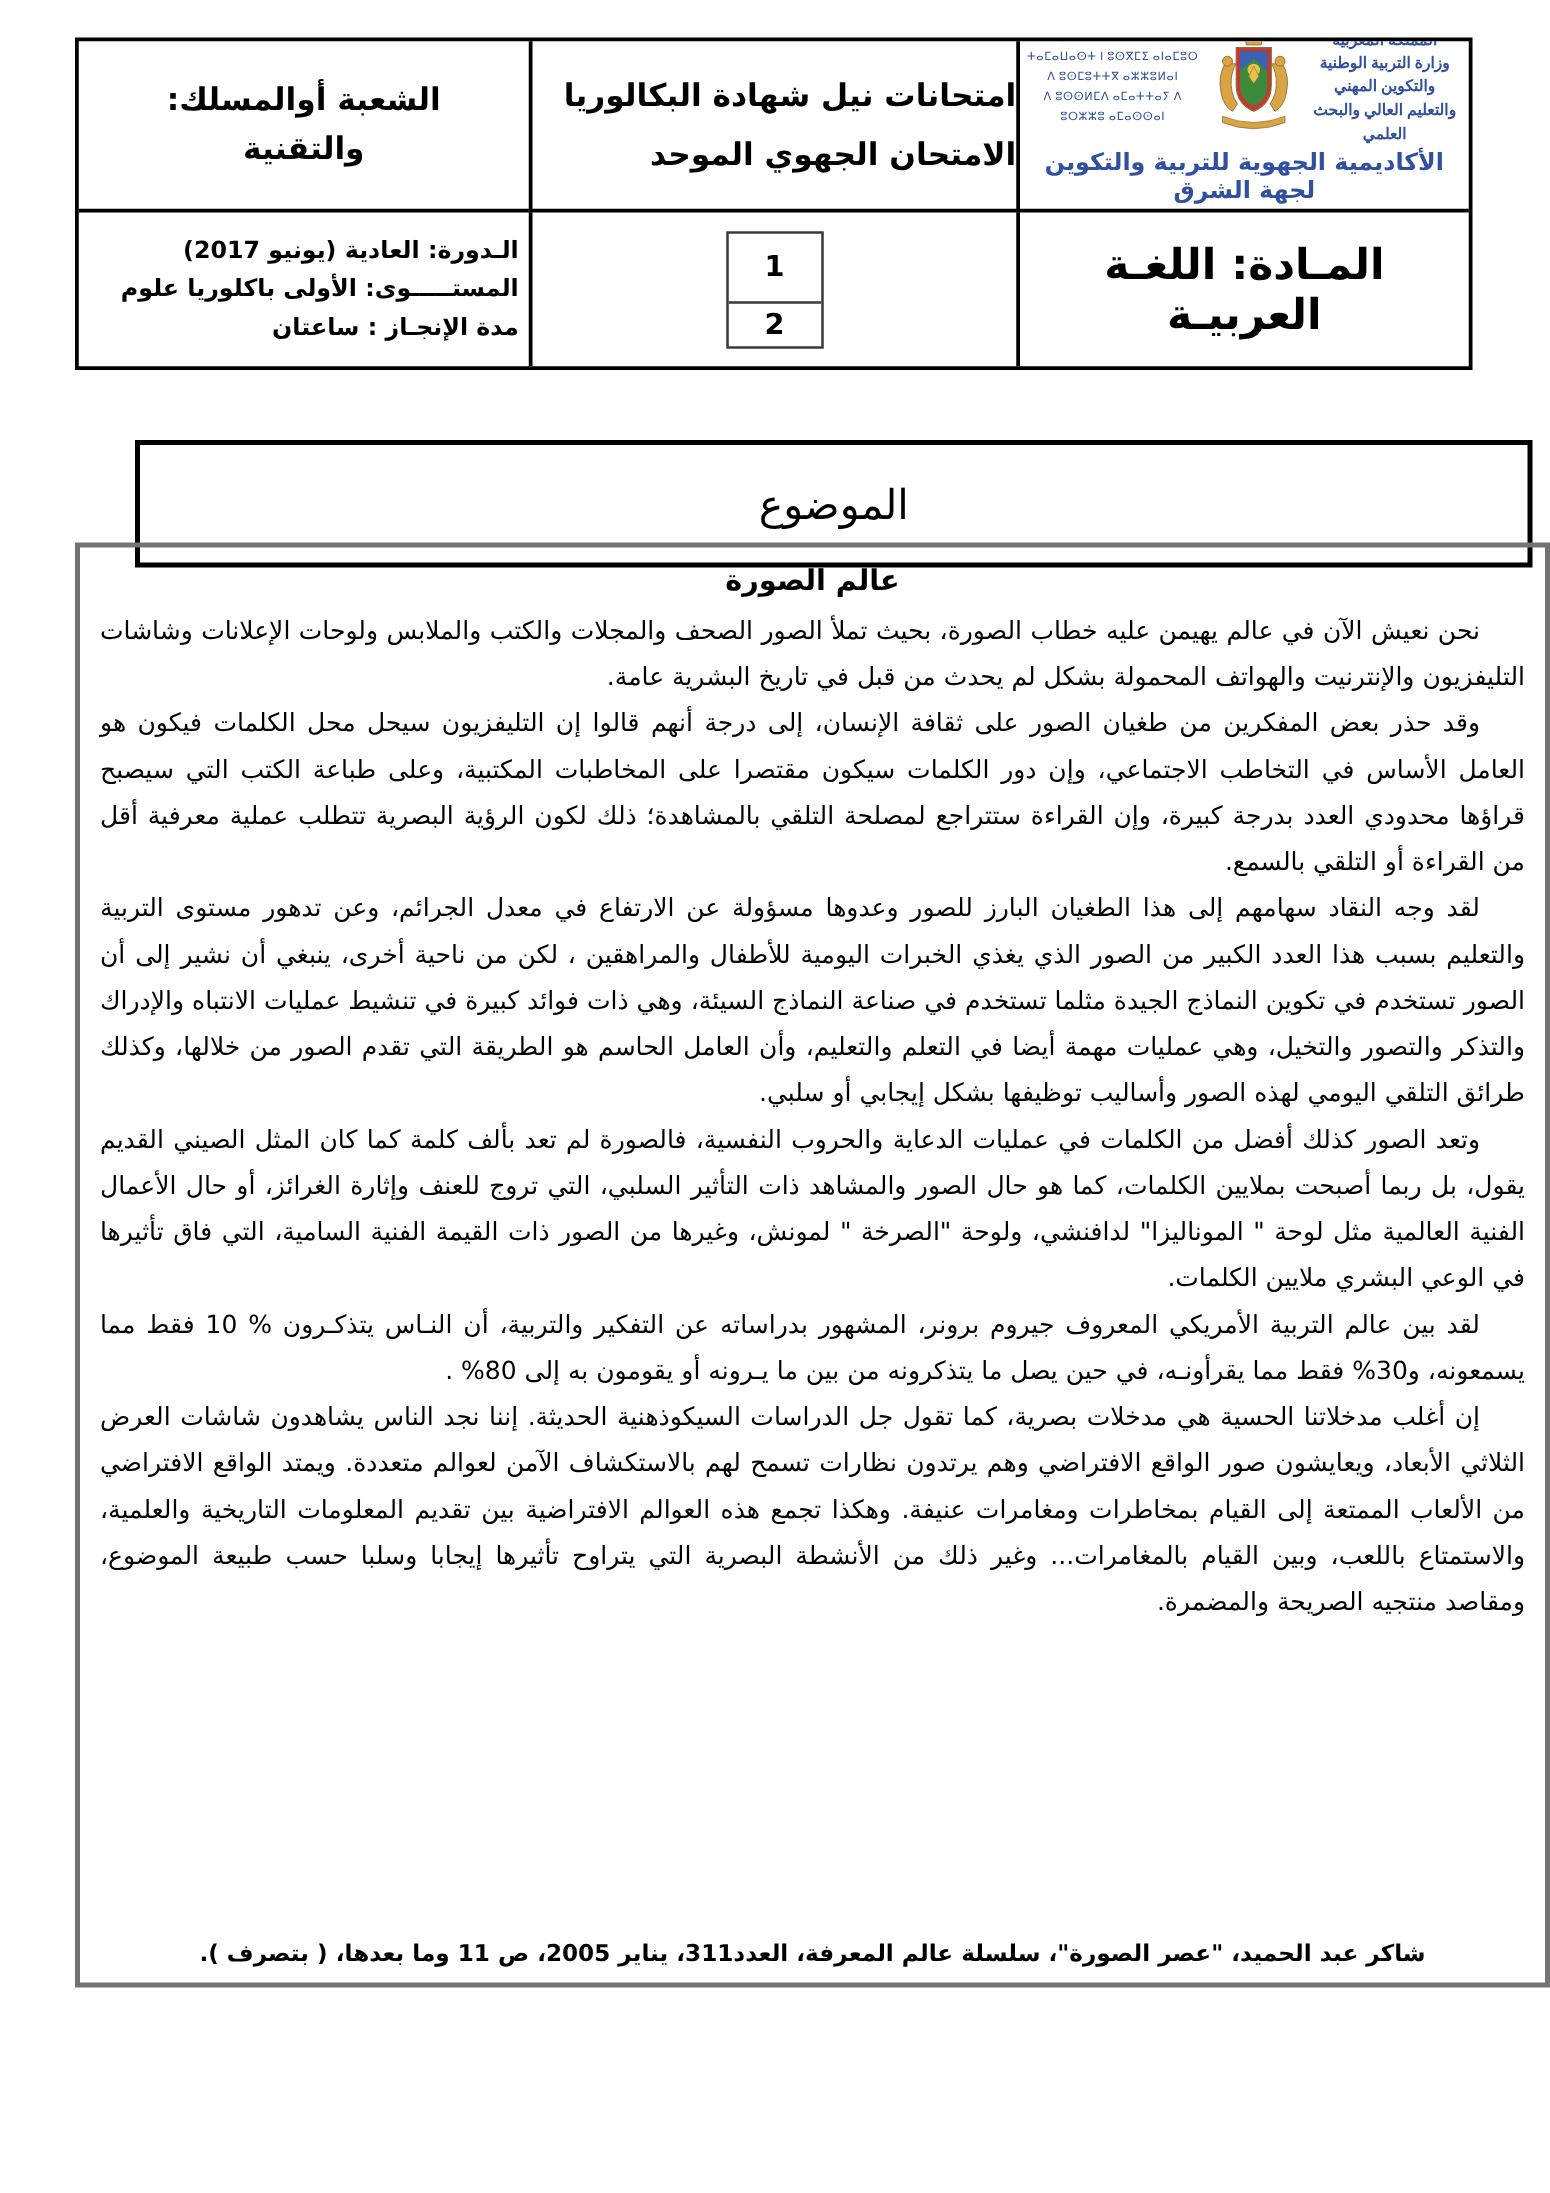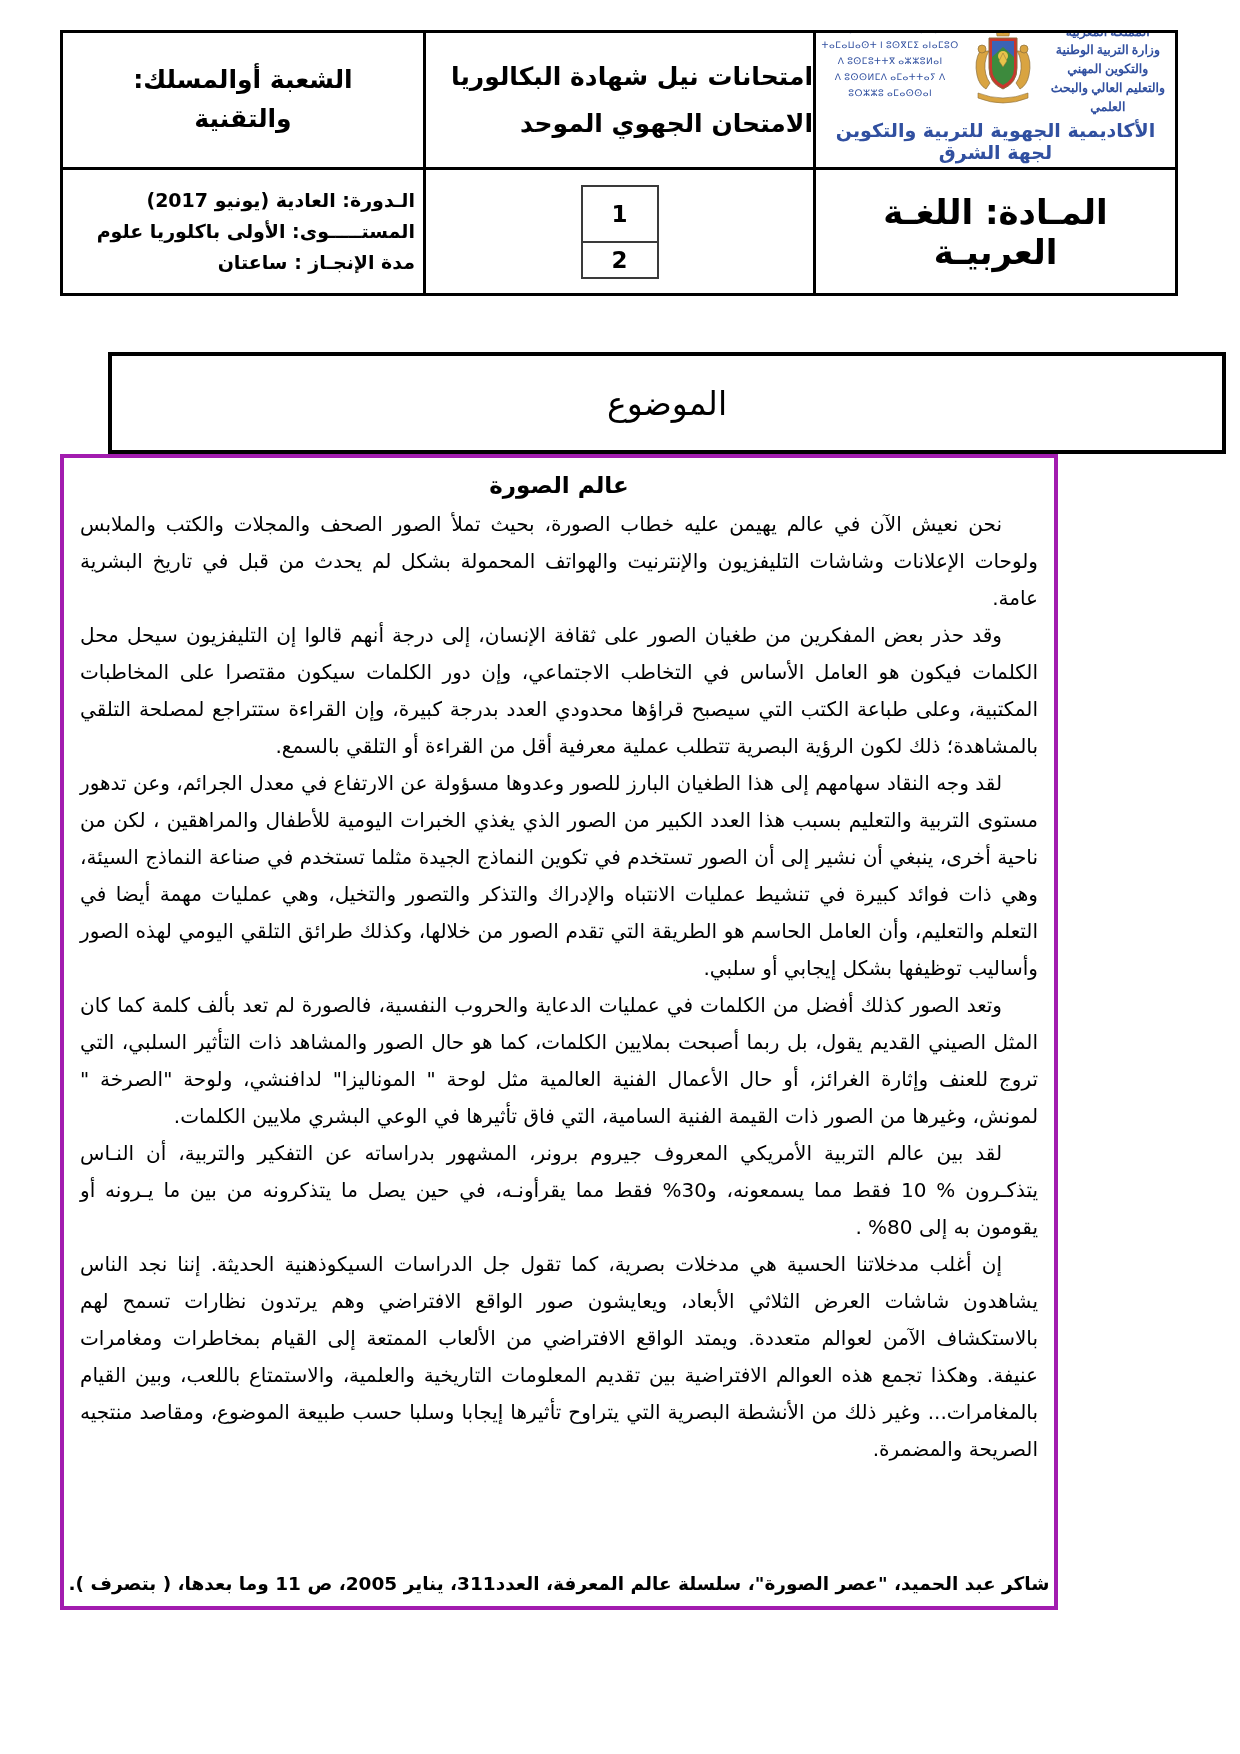--- a/index.html
+++ b/index.html
@@ -52,23 +52,23 @@
   .subject-banner {
     position:absolute; top:352px; left:60px;
     width:1118px; height:102px;
     border:4px solid #000;
     display:flex; align-items:center; justify-content:center;
     font-size:33px; font-weight:normal;margin-left:48px;
   }
 
   
   .main-box {
-    position:absolute; top:454px; left:60px;
-    width:998px; height:1156px;
-    border:4px solid #a21caf;
+    position:absolute; top:434px; left:60px;
+    width:1180px; height:1156px;
+    border:4px solid #737373;
     padding:14px 16px 60px 16px;
     overflow:hidden;
   }
   .text-title { text-align:center; font-weight:bold; font-size:23px; margin-bottom:8px; }
   .text-body p {
     font-size:20px; line-height:37px;
     text-align:justify; text-align-last:right;
     text-indent:36px;
   }
   .citation {

